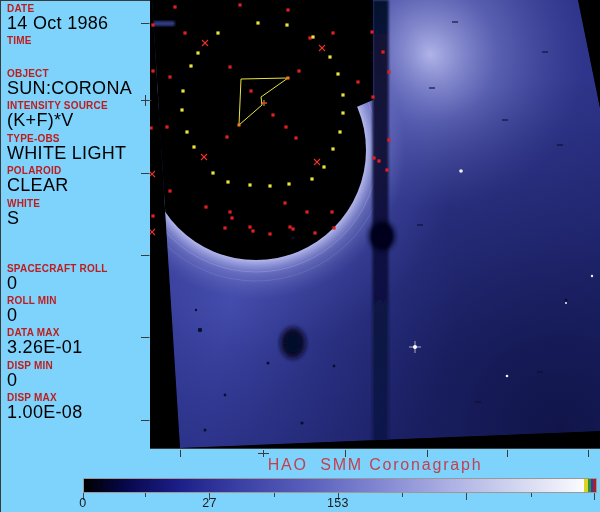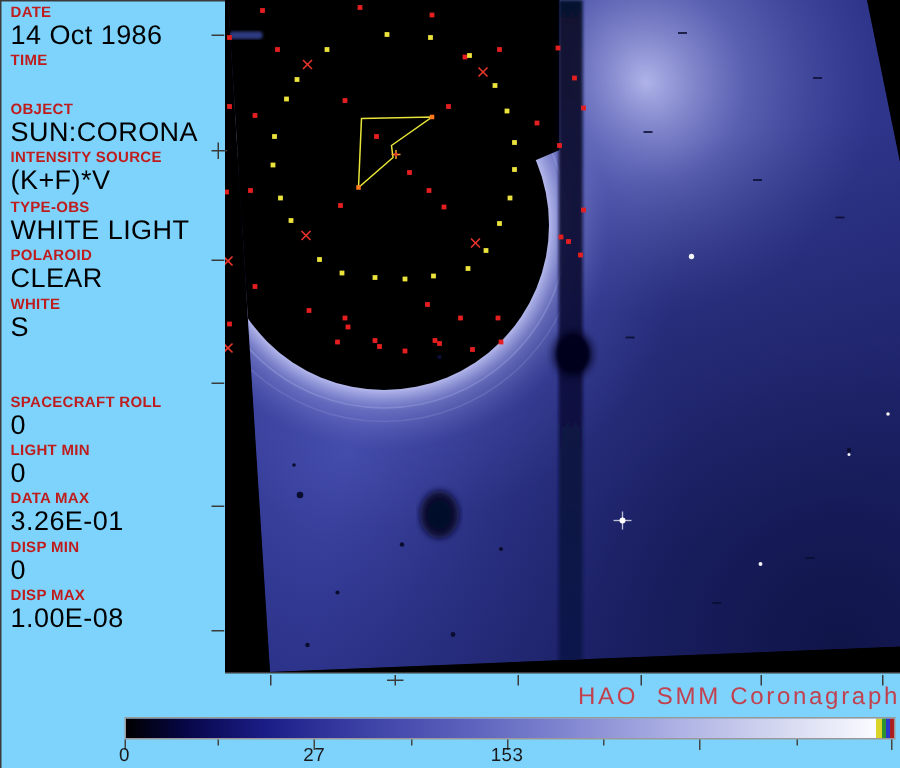--- a/index.html
+++ b/index.html
@@ -13,21 +13,21 @@
   .field{height:32.45px;overflow:visible;}
   .flabel{font-size:10px;font-weight:bold;color:#bf1d1d;line-height:11px;letter-spacing:.2px;}
   .fvalue{font-size:18px;color:#000;line-height:16px;margin-top:1px;letter-spacing:.3px;white-space:nowrap;}
   
   .image-panel{position:absolute;left:150px;top:0;width:450px;height:448px;background:#000;}
   .image-panel svg{display:block;}
   .axis-line{position:absolute;left:150px;top:448px;width:450px;height:1px;background:#3a3a3a;}
   .ticks-overlay{position:absolute;left:0;top:0;width:600px;height:512px;pointer-events:none;}
   
   .caption{
-    position:absolute;left:150px;top:456px;width:450px;text-align:right;
+    position:absolute;left:150px;top:456px;width:450px;text-align:center;
     font-size:16px;letter-spacing:1.8px;color:#c2414f;white-space:pre;
   }
   
   .colorbar{position:absolute;left:83px;top:478px;width:512px;height:13px;border:1px solid #999;}
   .cb-ticks{position:absolute;left:83px;top:493px;width:513px;height:8px;}
   .cb-tick{position:absolute;top:0;width:1px;background:#444;}
   .cb-tick.major{height:7px;}
   .cb-tick.minor{height:4px;}
   .cb-labels{position:absolute;left:83px;top:496px;width:513px;height:14px;font-size:12.5px;color:#1a1a1a;}
   .cb-label{position:absolute;top:0;transform:translateX(-50%);letter-spacing:.3px;}
@@ -66,21 +66,21 @@
         <div class="flabel">WHITE</div>
         <div class="fvalue">S</div>
       </div>
     <div class="field">
       </div>
     <div class="field">
         <div class="flabel">SPACECRAFT ROLL</div>
         <div class="fvalue">0</div>
       </div>
     <div class="field">
-        <div class="flabel">LIGHT MIN</div>
+        <div class="flabel">ROLL MIN</div>
         <div class="fvalue">0</div>
       </div>
     <div class="field">
         <div class="flabel">DATA MAX</div>
         <div class="fvalue">3.26E-01</div>
       </div>
     <div class="field">
         <div class="flabel">DISP MIN</div>
         <div class="fvalue">0</div>
       </div>

